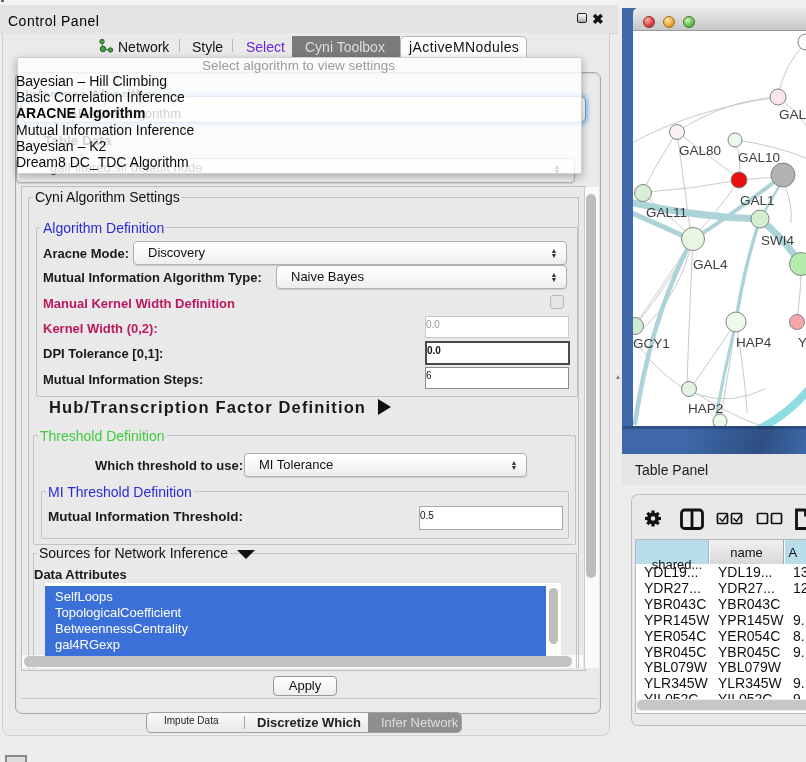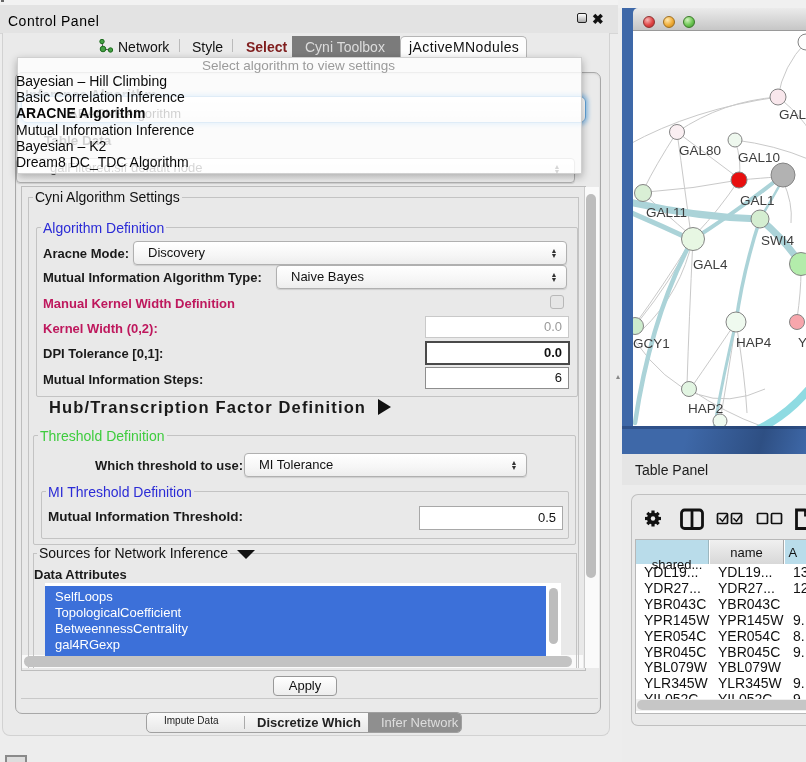--- a/index.html
+++ b/index.html
@@ -6,21 +6,21 @@
   body{width:806px;height:762px;overflow:hidden;background:#ededed;
        font-family:"Liberation Sans",sans-serif;position:relative;}
   .abs{position:absolute;}
   .blab{font-weight:bold;font-size:13px;color:#1a1a1a;}
   .glab{font-weight:bold;font-size:13px;color:#be185d;}
   .combo{position:absolute;border:1px solid #b0b0b0;border-radius:4px;
          background:linear-gradient(#ffffff,#f6f6f6 60%,#ededed);
          box-shadow:0 1px 1px rgba(0,0,0,0.12);}
   .combo .ctext{position:absolute;left:14px;top:3px;font-size:13px;color:#111;}
   .spin{position:absolute;font-size:7px;line-height:5px;color:#333;letter-spacing:-0.5px;text-align:center;}
-  .field{position:absolute;background:#fff;text-align:right;font-size:13px;color:#111;}
+  .field{position:absolute;background:#fff;text-align:left;font-size:10px;color:#111;}
   .grp{position:absolute;border:1px solid #c3c3c3;border-radius:2px;}
   .grplab{position:absolute;font-size:14px;background:transparent;padding:0 2px;}
 </style>
 </head>
 <body>
 
 <div class="abs" style="left:0;top:0;width:806px;height:5px;background:#f2f2f2;"></div>
 <div class="abs" style="left:1px;top:0;width:3px;height:2px;background:#666;"></div>
 
 <div class="abs" style="left:0;top:5px;width:618px;height:28px;background:#e3e3e3;border-bottom:1px solid #d6d6d6;"></div>
@@ -32,21 +32,21 @@
 <div class="abs" style="left:2px;top:33px;width:606px;height:702px;background:#eaeaea;border:1px solid #d2d2d2;border-top:none;border-radius:0 0 8px 8px;"></div>
 
 <div class="abs" style="left:292px;top:36px;width:108px;height:21px;background:#7b7b7b;"></div>
 <div class="abs" style="left:305px;top:39px;font-size:14px;color:#dcdcdc;">Cyni Toolbox</div>
 <div class="abs" style="left:400px;top:36px;width:125px;height:21px;background:#fdfdfd;border:1px solid #b5b5b5;border-bottom:none;border-radius:5px 5px 0 0;"></div>
 <div class="abs" style="left:409px;top:39px;font-size:14px;color:#111;letter-spacing:0.4px;">jActiveMNodules</div>
 <div class="abs" style="left:118px;top:39px;font-size:14px;color:#111;">Network</div>
 <div class="abs" style="left:179px;top:39px;width:1px;height:13px;background:#bbb;"></div>
 <div class="abs" style="left:192px;top:39px;font-size:14px;color:#111;">Style</div>
 <div class="abs" style="left:232px;top:39px;width:1px;height:13px;background:#bbb;"></div>
-<div class="abs" style="left:246px;top:39px;font-size:14px;color:#7f1d1d;font-weight:bold;">Select</div>
+<div class="abs" style="left:246px;top:39px;font-size:14px;color:#6d28d9;">Select</div>
 
 <svg class="abs" style="left:99px;top:39px;" width="14" height="14" viewBox="0 0 14 14">
   <line x1="3" y1="3" x2="4" y2="10" stroke="#555" stroke-width="1"></line>
   <line x1="4" y1="10" x2="11" y2="11" stroke="#555" stroke-width="1"></line>
   <circle cx="3" cy="2.5" r="2.2" fill="#44a044" stroke="#1d6b1d"></circle>
   <circle cx="4" cy="10" r="2.8" fill="#44a044" stroke="#1d6b1d"></circle>
   <circle cx="11.5" cy="11" r="2.2" fill="#44a044" stroke="#1d6b1d"></circle>
 </svg>
 
 <div class="abs" style="left:15px;top:72px;width:584px;height:640px;background:#eaeaea;border:1px solid #a8a8a8;border-radius:7px;box-shadow:inset 0 1px 2px rgba(0,0,0,0.08);"></div>

